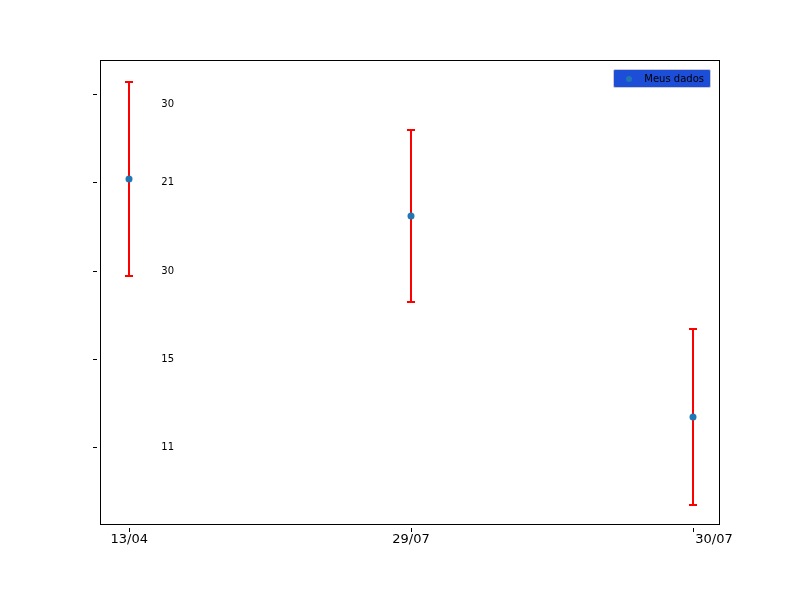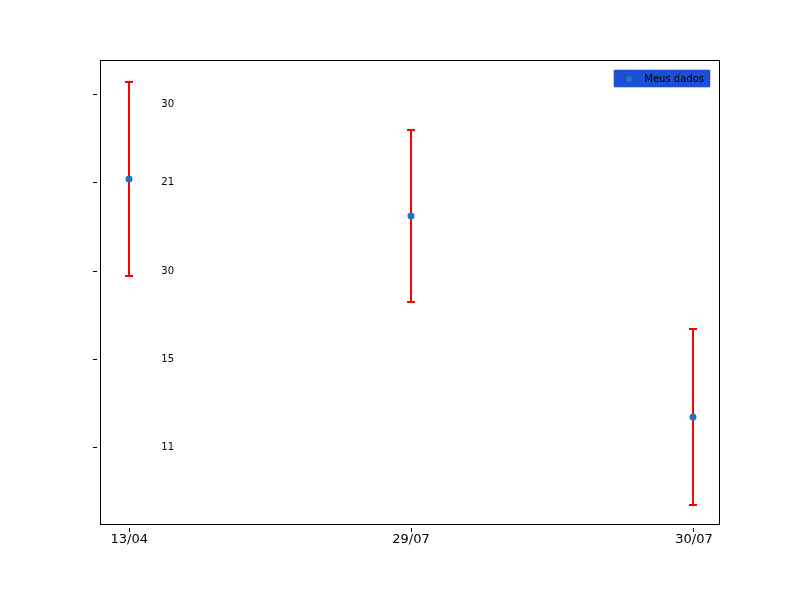--- a/index.html
+++ b/index.html
@@ -139,21 +139,21 @@
 
     <div class="legend">
       <span class="legend-marker">
           <span class="dot"></span>
         </span>
       <span>Meus dados</span>
     </div>
 
     <div class="tick-x-label" style="left:28.2px">13/04</div>
     <div class="tick-x-label" style="left:310px">29/07</div>
-    <div class="tick-x-label" style="left:593px">30/07</div>
+    <div class="tick-x-label" style="left:613px">30/07</div>
   </div>
 
   <div class="tick-y-label" style="top:445.7px">11</div>
   <div class="tick-y-label" style="top:357.6px">15</div>
   <div class="tick-y-label" style="top:269.5px">30</div>
   <div class="tick-y-label" style="top:181.4px">21</div>
   <div class="tick-y-label" style="top:103px">30</div>
 </div>
 
 </body></html>

